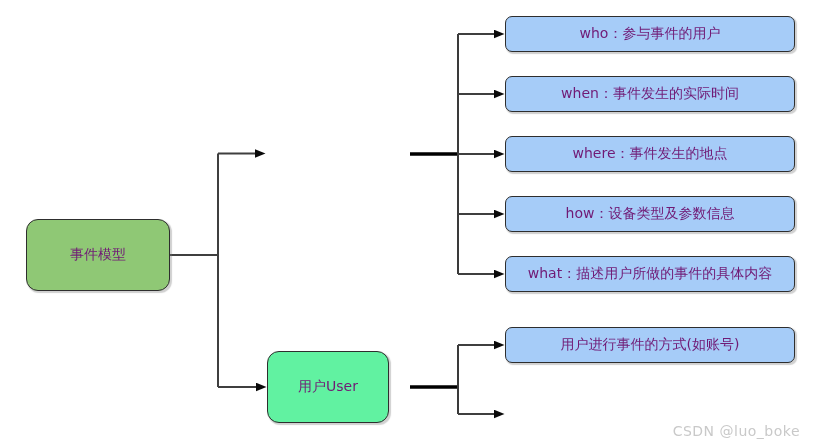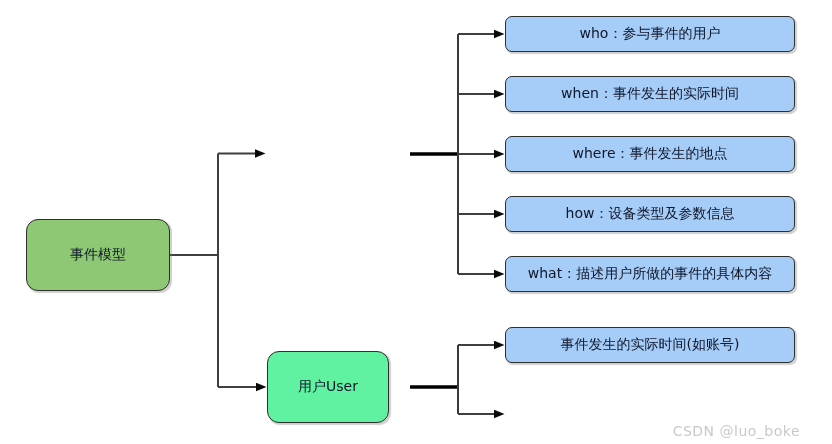--- a/index.html
+++ b/index.html
@@ -9,21 +9,21 @@
     background:#ffffff;
     font-family:"DejaVu Sans","Liberation Sans",sans-serif;
     overflow:hidden;
   }
   #wires{position:absolute;left:0;top:0;width:832px;height:444px;}
   .node{
     position:absolute;
     display:flex;align-items:center;justify-content:center;
     border:1.6px solid var(--node-border,#2e2e2e);
     box-sizing:border-box;
-    font-size:14px;color:#0f172a;
+    font-size:14px;color:#701a75;
     text-align:center;
     box-shadow:1.5px 1.5px 1px rgba(120,120,120,0.35);
   }
   .node-root{
     left:26px;top:219px;width:144px;height:72px;
     background:var(--root-fill,#8fc875);
     border-radius:12px;
   }
   .node-event{
     left:266px;top:117px;width:144px;height:73px;
@@ -93,18 +93,18 @@
   <div class="node leaf leaf-who">who：参与事件的用户</div>
 
   <div class="node leaf leaf-when">when：事件发生的实际时间</div>
 
   <div class="node leaf leaf-where">where：事件发生的地点</div>
 
   <div class="node leaf leaf-how">how：设备类型及参数信息</div>
 
   <div class="node leaf leaf-what">what：描述用户所做的事件的具体内容</div>
 
-  <div class="node leaf leaf-rec">事件发生的实际时间(如账号)</div>
+  <div class="node leaf leaf-rec">用户进行事件的方式(如账号)</div>
 
 
   <div id="watermark">CSDN @luo_boke</div>
 
 </div>
 
 </body></html>

